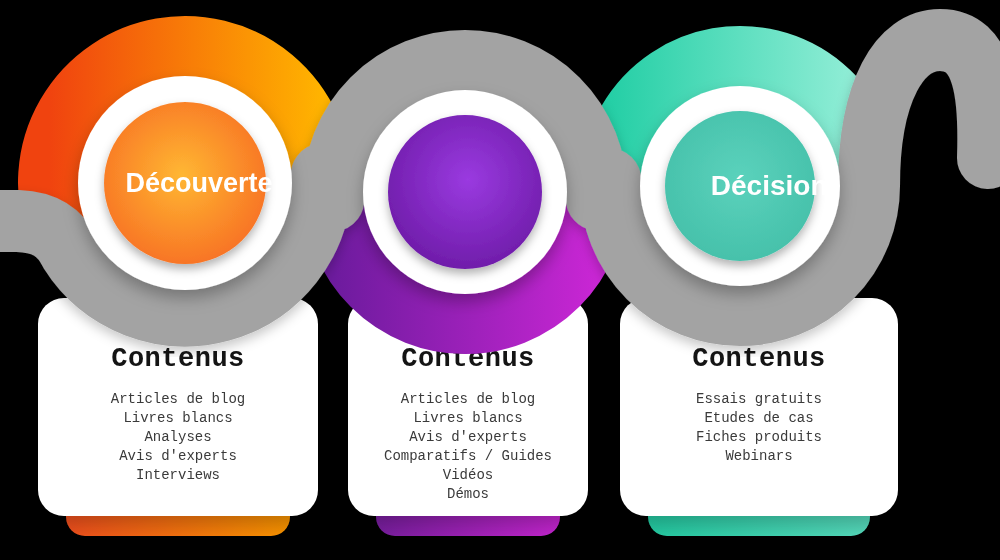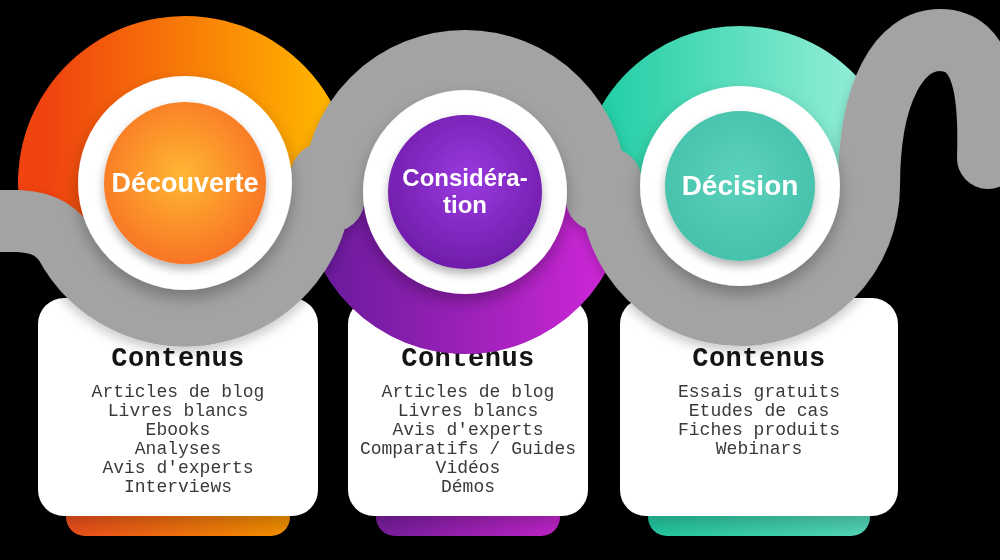--- a/index.html
+++ b/index.html
@@ -20,30 +20,30 @@
   }
   .card-body{
     position:absolute;inset:0;background:#ffffff;border-radius:26px;z-index:1;
     box-shadow:0 10px 22px rgba(0,0,0,0.25);
     text-align:center;padding-top:46px;box-sizing:border-box;
   }
   .card-body h2{
     margin:0;font-size:27px;font-weight:700;color:#141414;letter-spacing:0.5px;
   }
   .content-list{
-    list-style:none;margin:9px 0 0 0;padding:0;
-    font-size:18px;line-height:19px;color:#3a3a3a;
+    list-style:none;margin:16px 0 0 0;padding:0;
+    font-size:14px;line-height:19px;color:#3a3a3a;
   }
   .content-list li:empty{display:none;}
   
   #journey-svg{position:absolute;left:0;top:0;z-index:2;pointer-events:none;}
   
   .stage-label{
     position:absolute;z-index:3;width:175px;transform:translate(-50%,-50%);
-    text-align:center;color:#ffffff;font-weight:700;white-space:pre-line;
+    text-align:right;color:#ffffff;font-weight:700;white-space:pre-line;
     pointer-events:none;
   }
   .label-1{left:185px;top:183px;font-size:27px;line-height:1.05;}
   .label-2{left:465px;top:192px;font-size:24px;line-height:1.12;}
   .label-3{left:740px;top:186px;font-size:28px;line-height:1.05;}
 </style>
 </head>
 <body>
 
 <div id="canvas" style="--bg: #000000;">
@@ -102,32 +102,29 @@
     <circle cx="185" cy="183" r="107" fill="#ffffff" filter="url(#fCirc)"></circle>
     <circle cx="465" cy="192" r="102" fill="#ffffff" filter="url(#fCirc)"></circle>
     <circle cx="740" cy="186" r="100" fill="#ffffff" filter="url(#fCirc)"></circle>
 
     <circle cx="185" cy="183" r="81" fill="url(#gIn1)" filter="url(#fInner)"></circle>
     <circle cx="465" cy="192" r="77" fill="url(#gIn2)" filter="url(#fInner)"></circle>
     <circle cx="740" cy="186" r="75" fill="url(#gIn3)" filter="url(#fInner)"></circle>
   </svg>
 
   <div class="stage-label label-1">Découverte</div>
-  <div class="stage-label label-2">Considéra-
-tion</div>
   <div class="stage-label label-3">Décision</div>
 
   <div class="card card-1">
     <div class="card-bar" style="--g1: #f4511e; --g2: #ff9800;"></div>
     <div class="card-body">
       <h2>Contenus</h2>
       <ul class="content-list">
         <li>Articles de blog</li>
         <li>Livres blancs</li>
-        <li>Ebooks</li>
         <li>Analyses</li>
         <li>Avis d'experts</li>
         <li>Interviews</li>
       </ul>
     </div>
   </div>
 
   <div class="card card-2">
     <div class="card-bar" style="--g1: #7b1fa2; --g2: #c926d4;"></div>
     <div class="card-body">

